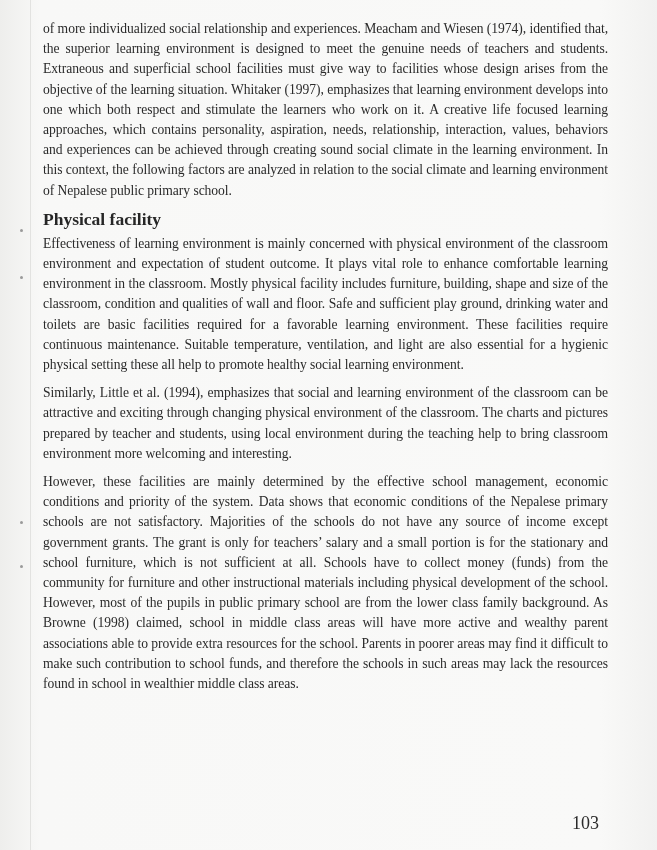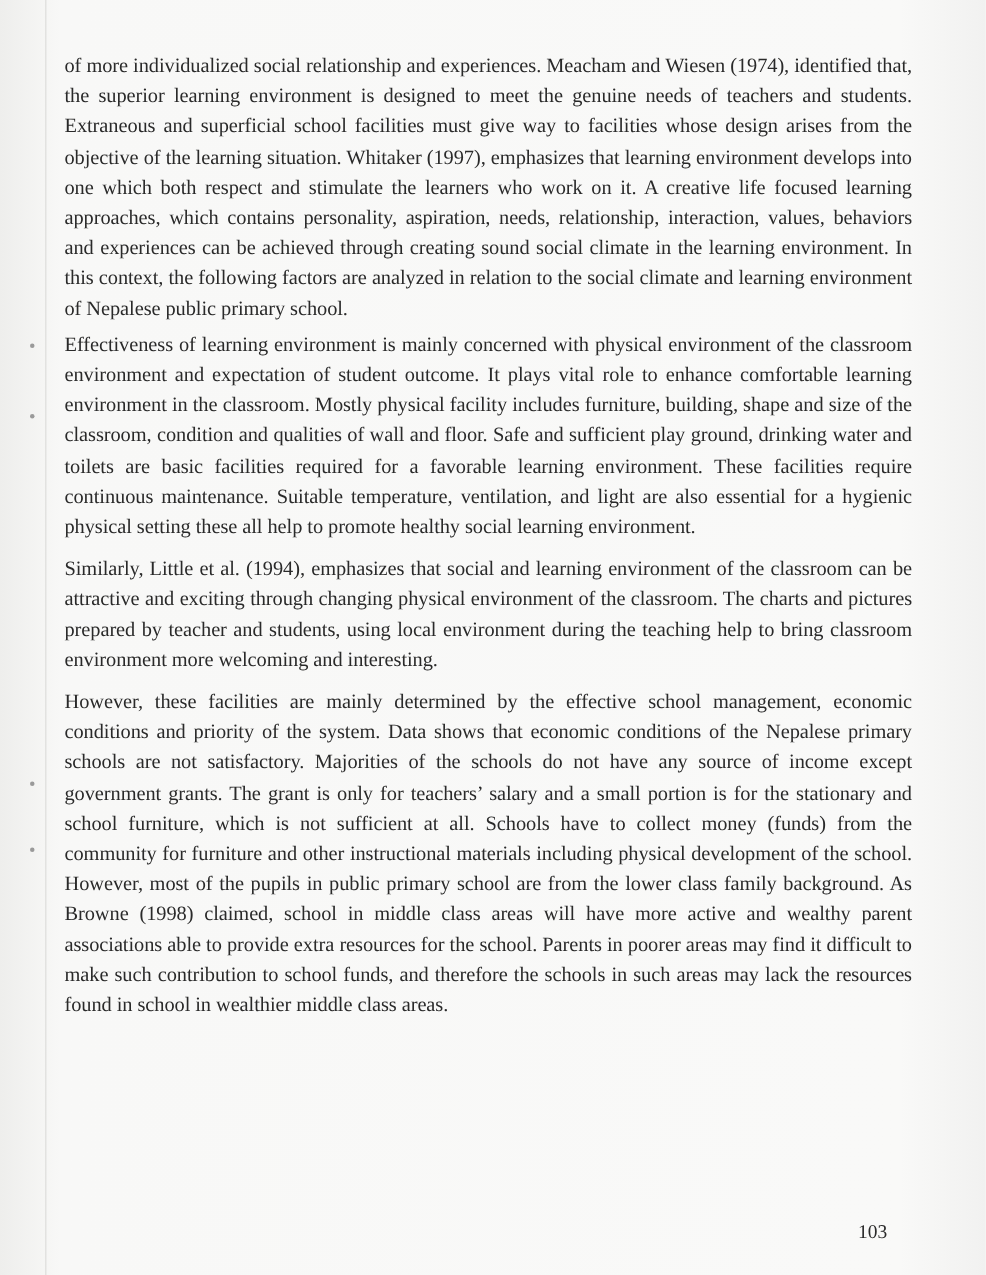--- a/index.html
+++ b/index.html
@@ -26,21 +26,21 @@
       position: absolute;
       left: 30px;
       top: 0;
       width: 1px;
       height: 850px;
       background: #e2e2e0;
     }
     .content {
       position: absolute;
       left: 43px;
-      top: 34px;
+      top: 19px;
       width: 565px;
     }
     .para {
       margin: 0;
       font-size: 13.6px;
       line-height: 20.2px;
       text-align: justify;
       letter-spacing: -0.05px;
     }
     .para + .para {
@@ -51,21 +51,21 @@
       font-size: 17.5px;
       line-height: 22px;
       margin: 7px 0 4px 0;
       color: #262626;
     }
     .section .para:first-of-type { margin-top: 4px; }
     .page-number {
       position: absolute;
       left: 572px;
       top: 813px;
-      font-size: 13px;
+      font-size: 18px;
       color: #2a2a2a;
     }
     .speck {
       position: absolute;
       width: 3px;
       height: 3px;
       border-radius: 50%;
       background: #9a9a9a;
     }
   </style>
@@ -77,20 +77,21 @@
 
   <span class="speck" style="left:20px; top:229px;"></span>
   <span class="speck" style="left:20px; top:276px;"></span>
   <span class="speck" style="left:20px; top:521px;"></span>
   <span class="speck" style="left:20px; top:565px;"></span>
 
   <div class="content">
     <p class="para">of more individualized social relationship and experiences. Meacham and Wiesen (1974), identified that, the superior learning environment is designed to meet the genuine needs of teachers and students. Extraneous and superficial school facilities must give way to facilities whose design arises from the objective of the learning situation. Whitaker (1997), emphasizes that learning environment develops into one which both respect and stimulate the learners who work on it. A creative life focused learning approaches, which contains personality, aspiration, needs, relationship, interaction, values, behaviors and experiences can be achieved through creating sound social climate in the learning environment. In this context, the following factors are analyzed in relation to the social climate and learning environment of Nepalese public primary school.</p>
 
     <div class="section">
+      <h2 class="heading">Physical facility</h2>
       <p class="para">Effectiveness of learning environment is mainly concerned with physical environment of the classroom environment and expectation of student outcome. It plays vital role to enhance comfortable learning environment in the classroom. Mostly physical facility includes furniture, building, shape and size of the classroom, condition and qualities of wall and floor. Safe and sufficient play ground, drinking water and toilets are basic facilities required for a favorable learning environment. These facilities require continuous maintenance. Suitable temperature, ventilation, and light are also essential for a hygienic physical setting these all help to promote healthy social learning environment.</p>
       <p class="para">Similarly, Little et al. (1994), emphasizes that social and learning environment of the classroom can be attractive and exciting through changing physical environment of the classroom. The charts and pictures prepared by teacher and students, using local environment during the teaching help to bring classroom environment more welcoming and interesting.</p>
       <p class="para">However, these facilities are mainly determined by the effective school management, economic conditions and priority of the system. Data shows that economic conditions of the Nepalese primary schools are not satisfactory. Majorities of the schools do not have any source of income except government grants. The grant is only for teachers’ salary and a small portion is for the stationary and school furniture, which is not sufficient at all. Schools have to collect money (funds) from the community for furniture and other instructional materials including physical development of the school. However, most of the pupils in public primary school are from the lower class family background. As Browne (1998) claimed, school in middle class areas will have more active and wealthy parent associations able to provide extra resources for the school. Parents in poorer areas may find it difficult to make such contribution to school funds, and therefore the schools in such areas may lack the resources found in school in wealthier middle class areas.</p>
     </div>
   </div>
 
   <div class="page-number">103</div>
 </div>
 
 </body></html>

